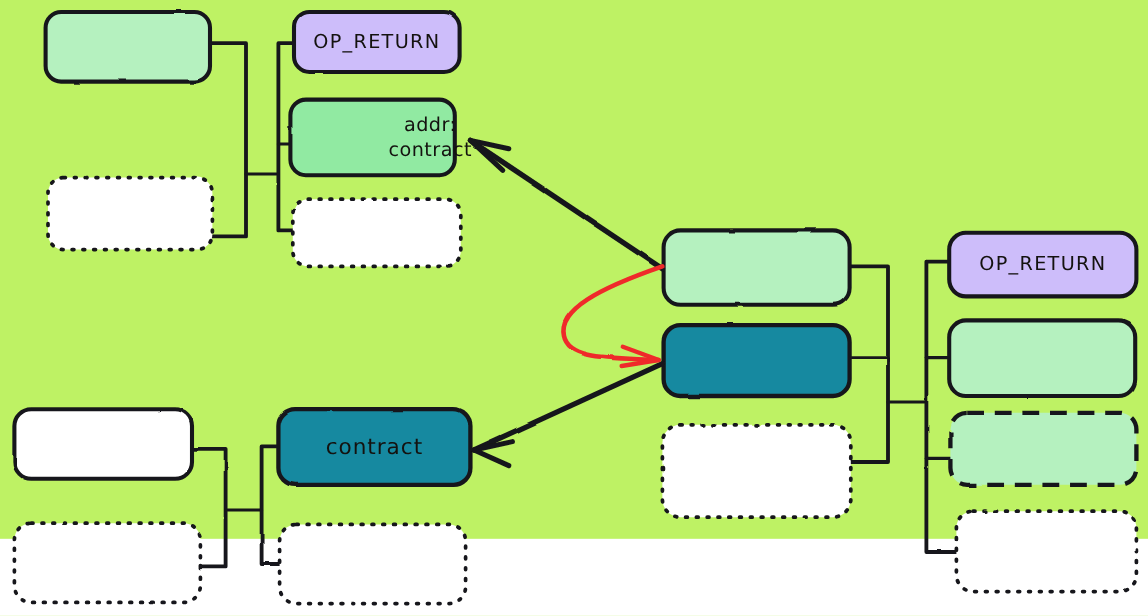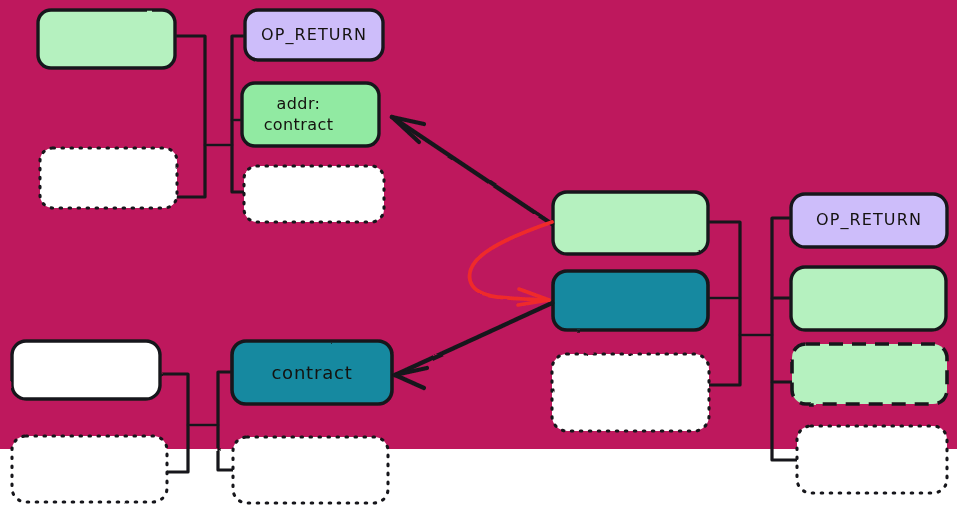--- a/index.html
+++ b/index.html
@@ -1,18 +1,18 @@
 <!DOCTYPE html>
 <html><head>
 <meta charset="utf-8">
 <style>
   html,body{margin:0;padding:0;background:#ffffff;}
   body{width:957px;height:513px;overflow:hidden;
        font-family:"DejaVu Sans","Liberation Sans",sans-serif;}
-  #stage{position:relative;width:957px;height:449px;background:#be185d;}
+  #stage{position:relative;width:957px;height:449px;background:#bef264;}
   #stage svg{position:absolute;left:0;top:0;}
   .boxlabel{
     position:absolute;display:flex;align-items:center;justify-content:center;
     text-align:center;pointer-events:none;
     font-family:"DejaVu Sans","Liberation Sans",sans-serif;
     font-size:16px;color:#14120f;letter-spacing:.6px;line-height:1.28;
     white-space:pre-line;
   }
   .lbl-oprtn{font-size:16px;letter-spacing:1.1px;}
   .lbl-contract{font-size:18px;letter-spacing:.8px;}
@@ -129,20 +129,20 @@
 
     <g filter="url(#rough)">
       <path d="M552,222 C500,240 465,258 470,280 C474,300 510,298 548,300" fill="none" stroke="#ef2b2b" stroke-width="3.8" stroke-linecap="round"></path>
       <path d="M549,300 L519,289" fill="none" stroke="#ef2b2b" stroke-width="3.6" stroke-linecap="round"></path>
       <path d="M549,300 L518,305" fill="none" stroke="#ef2b2b" stroke-width="3.6" stroke-linecap="round"></path>
     </g>
   </svg>
 
   <div class="boxlabel lbl-oprtn" style="left:245px;top:10px;width:138px;height:50px;">OP_RETURN</div>
 
-  <div class="boxlabel lbl-addr" style="left:230px;top:83px;width:137px;height:63px;">addr:
+  <div class="boxlabel lbl-addr" style="left:242px;top:83px;width:137px;height:63px;padding-left:48px;">addr:
 contract</div>
 
   <div class="boxlabel lbl-contract" style="left:232px;top:341px;width:160px;height:63px;">contract</div>
 
   <div class="boxlabel lbl-oprtn" style="left:791px;top:194px;width:156px;height:53px;">OP_RETURN</div>
 
 </div>
 
 </body></html>

